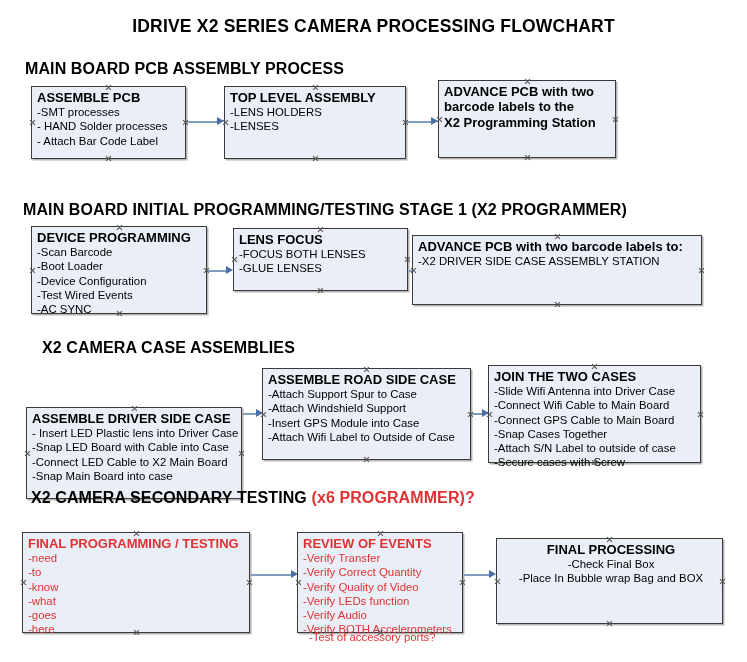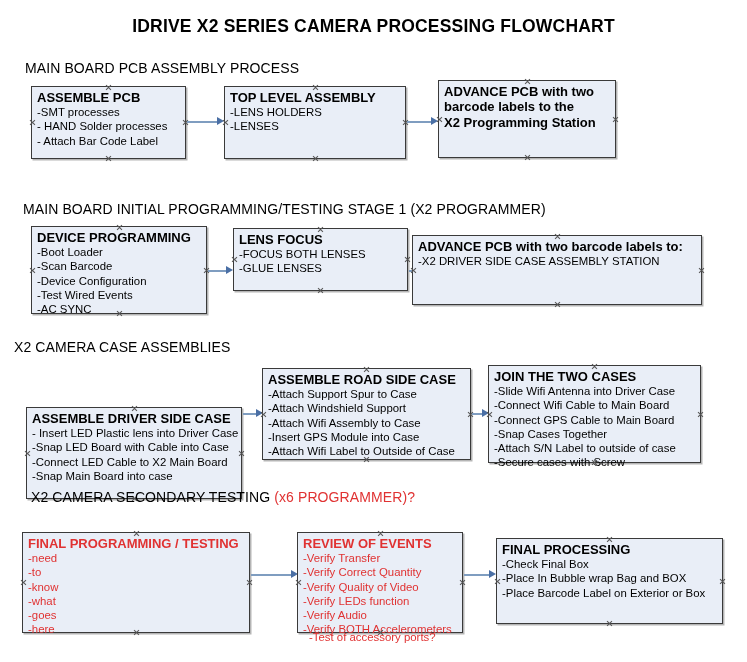--- a/index.html
+++ b/index.html
@@ -23,22 +23,22 @@
     top: 16px;
     width: 747px;
     text-align: center;
     font-size: 17.5px;
     font-weight: bold;
     letter-spacing: 0.2px;
     white-space: nowrap;
   }
   .section-title {
     position: absolute;
-    font-size: 14px;
-    font-weight: normal;
+    font-size: 16px;
+    font-weight: bold;
     white-space: nowrap;
     letter-spacing: 0.1px;
   }
   .section-title .accent {
     color: #e03232;
   }
 
   
   .node {
     position: absolute;
@@ -163,22 +163,22 @@
   <span class="handle" style="left:50%; top:100%;"></span>
   <span class="handle" style="left:0; top:50%;"></span>
   <span class="handle" style="left:100%; top:50%;"></span>
 </div>
 
 <div class="section-title" style="left:23px; top:201px;">MAIN BOARD INITIAL PROGRAMMING/TESTING STAGE 1 (X2 PROGRAMMER)</div>
 
 <div class="node" style="left:31px; top:226px; width:176px; height:88px;">
   <div class="node-body">
     <div class="node-title">DEVICE PROGRAMMING</div>
+    <div class="node-line">-Scan Barcode</div>
     <div class="node-line">-Boot Loader</div>
-    <div class="node-line">-Scan Barcode</div>
     <div class="node-line">-Device Configuration</div>
     <div class="node-line">-Test Wired Events</div>
     <div class="node-line">-AC SYNC</div>
   </div>
   <span class="handle" style="left:50%; top:0;"></span>
   <span class="handle" style="left:50%; top:100%;"></span>
   <span class="handle" style="left:0; top:50%;"></span>
   <span class="handle" style="left:100%; top:50%;"></span>
 </div>
 
@@ -204,21 +204,21 @@
   <div class="node-body">
     <div class="node-title">ADVANCE PCB with two barcode labels to:</div>
     <div class="node-line">-X2 DRIVER  SIDE  CASE  ASSEMBLY STATION</div>
   </div>
   <span class="handle" style="left:50%; top:0;"></span>
   <span class="handle" style="left:50%; top:100%;"></span>
   <span class="handle" style="left:0; top:50%;"></span>
   <span class="handle" style="left:100%; top:50%;"></span>
 </div>
 
-<div class="section-title" style="left:14px; top:339px;">X2 CAMERA CASE ASSEMBLIES</div>
+<div class="section-title" style="left:42px; top:339px;">X2 CAMERA CASE ASSEMBLIES</div>
 
 <div class="node" style="left:26px; top:368px; width:216px; height:92px;margin-top:39px;">
   <div class="node-body">
     <div class="node-title">ASSEMBLE DRIVER SIDE CASE</div>
     <div class="node-line">- Insert LED Plastic lens into Driver Case</div>
     <div class="node-line">-Snap LED Board with Cable into Case</div>
     <div class="node-line">-Connect LED Cable to X2 Main Board</div>
     <div class="node-line">-Snap Main Board into case</div>
   </div>
   <span class="handle" style="left:50%; top:0;"></span>
@@ -228,21 +228,20 @@
 </div>
 
 <div class="connector" style="left:243px; top:413px; width:16px;"></div>
 <div class="arrowhead" style="left:256px; top:409px;"></div>
 
 <div class="node" style="left:262px; top:368px; width:209px; height:92px;">
   <div class="node-body">
     <div class="node-title">ASSEMBLE ROAD SIDE CASE</div>
     <div class="node-line">-Attach Support Spur to Case</div>
     <div class="node-line">-Attach Windshield Support</div>
-    <div class="node-line">-Attach Wifi Assembly to Case</div>
     <div class="node-line">-Insert GPS Module into Case</div>
     <div class="node-line">-Attach Wifi Label to Outside of Case</div>
   </div>
   <span class="handle" style="left:50%; top:0;"></span>
   <span class="handle" style="left:50%; top:100%;"></span>
   <span class="handle" style="left:0; top:50%;"></span>
   <span class="handle" style="left:100%; top:50%;"></span>
 </div>
 
 <div class="connector" style="left:472px; top:413px; width:13px;"></div>
@@ -300,24 +299,23 @@
   <span class="handle" style="left:50%; top:0;"></span>
   <span class="handle" style="left:50%; top:100%;"></span>
   <span class="handle" style="left:0; top:50%;"></span>
   <span class="handle" style="left:100%; top:50%;"></span>
 </div>
 <div class="spill" style="left:309px; top:630px;">-Test of accessory ports?</div>
 
 <div class="connector" style="left:464px; top:574px; width:28px;"></div>
 <div class="arrowhead" style="left:489px; top:570px;"></div>
 
-<div class="node" style="left:496px; top:538px; width:227px; height:86px;">
+<div class="node" style="left:496px; top:538px; width:227px; height:86px;text-align:center;">
   <div class="node-body">
     <div class="node-title">FINAL PROCESSING</div>
     <div class="node-line"> -Check Final Box</div>
     <div class="node-line">-Place In Bubble wrap Bag and BOX</div>
-    <div class="node-line">-Place Barcode Label on Exterior or Box</div>
   </div>
   <span class="handle" style="left:50%; top:0;"></span>
   <span class="handle" style="left:50%; top:100%;"></span>
   <span class="handle" style="left:0; top:50%;"></span>
   <span class="handle" style="left:100%; top:50%;"></span>
 </div>
 
 </body></html>

